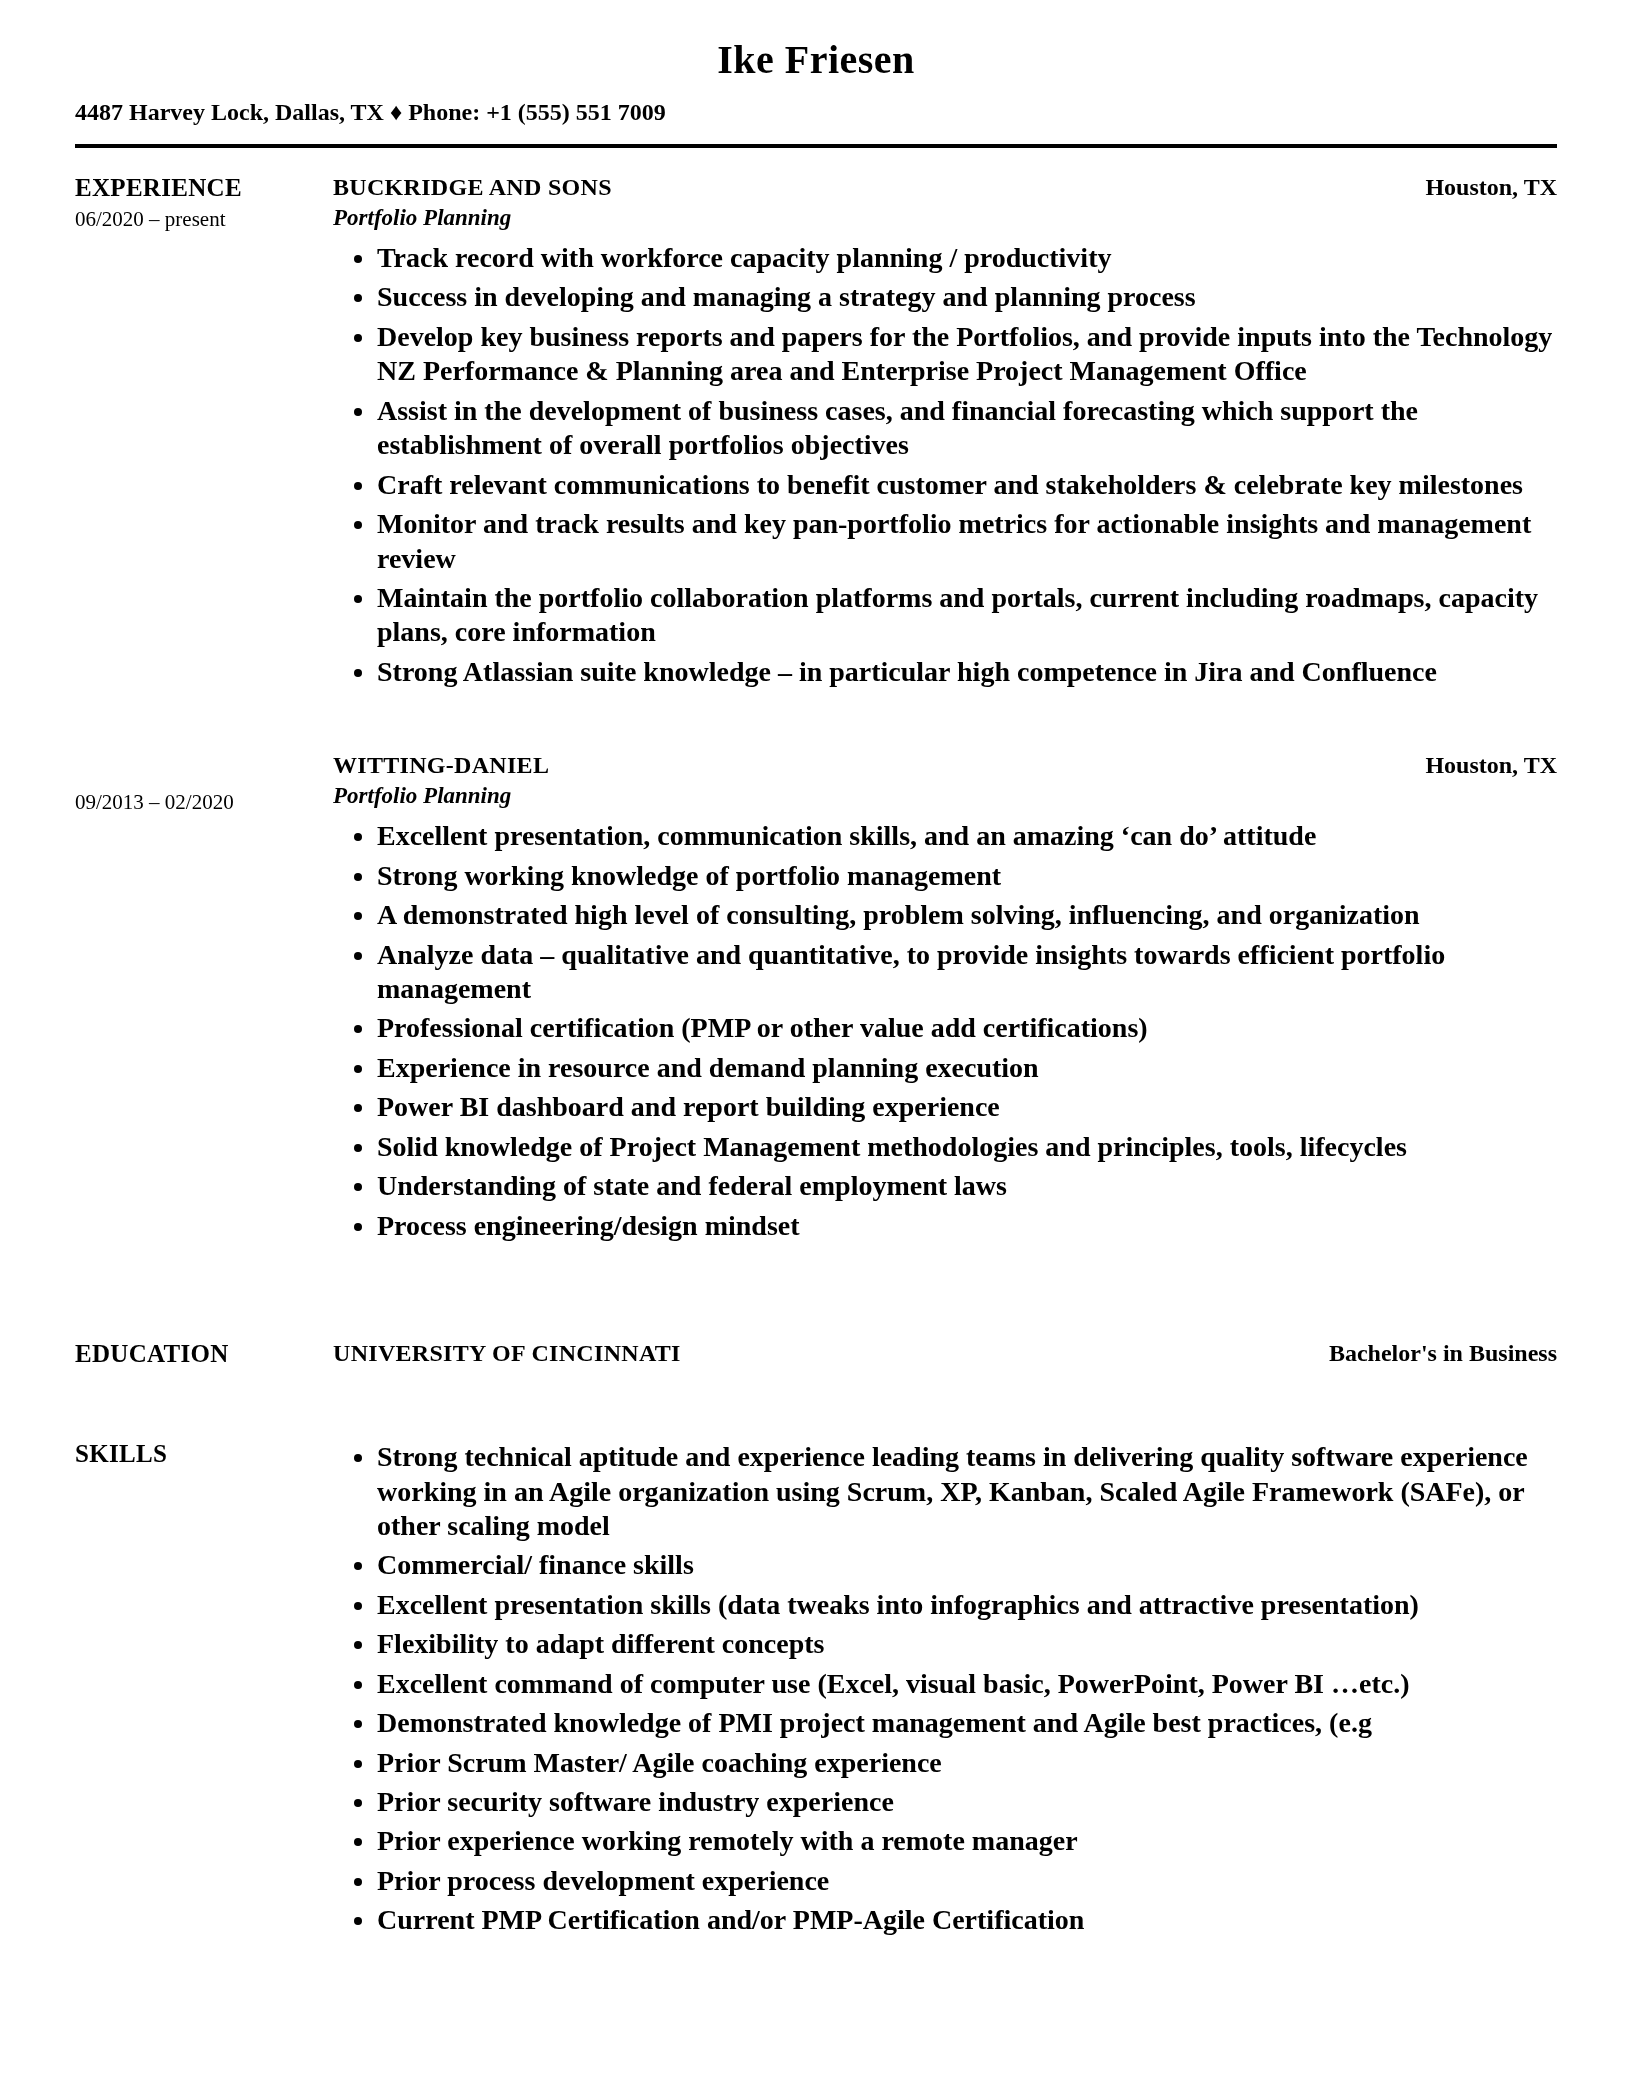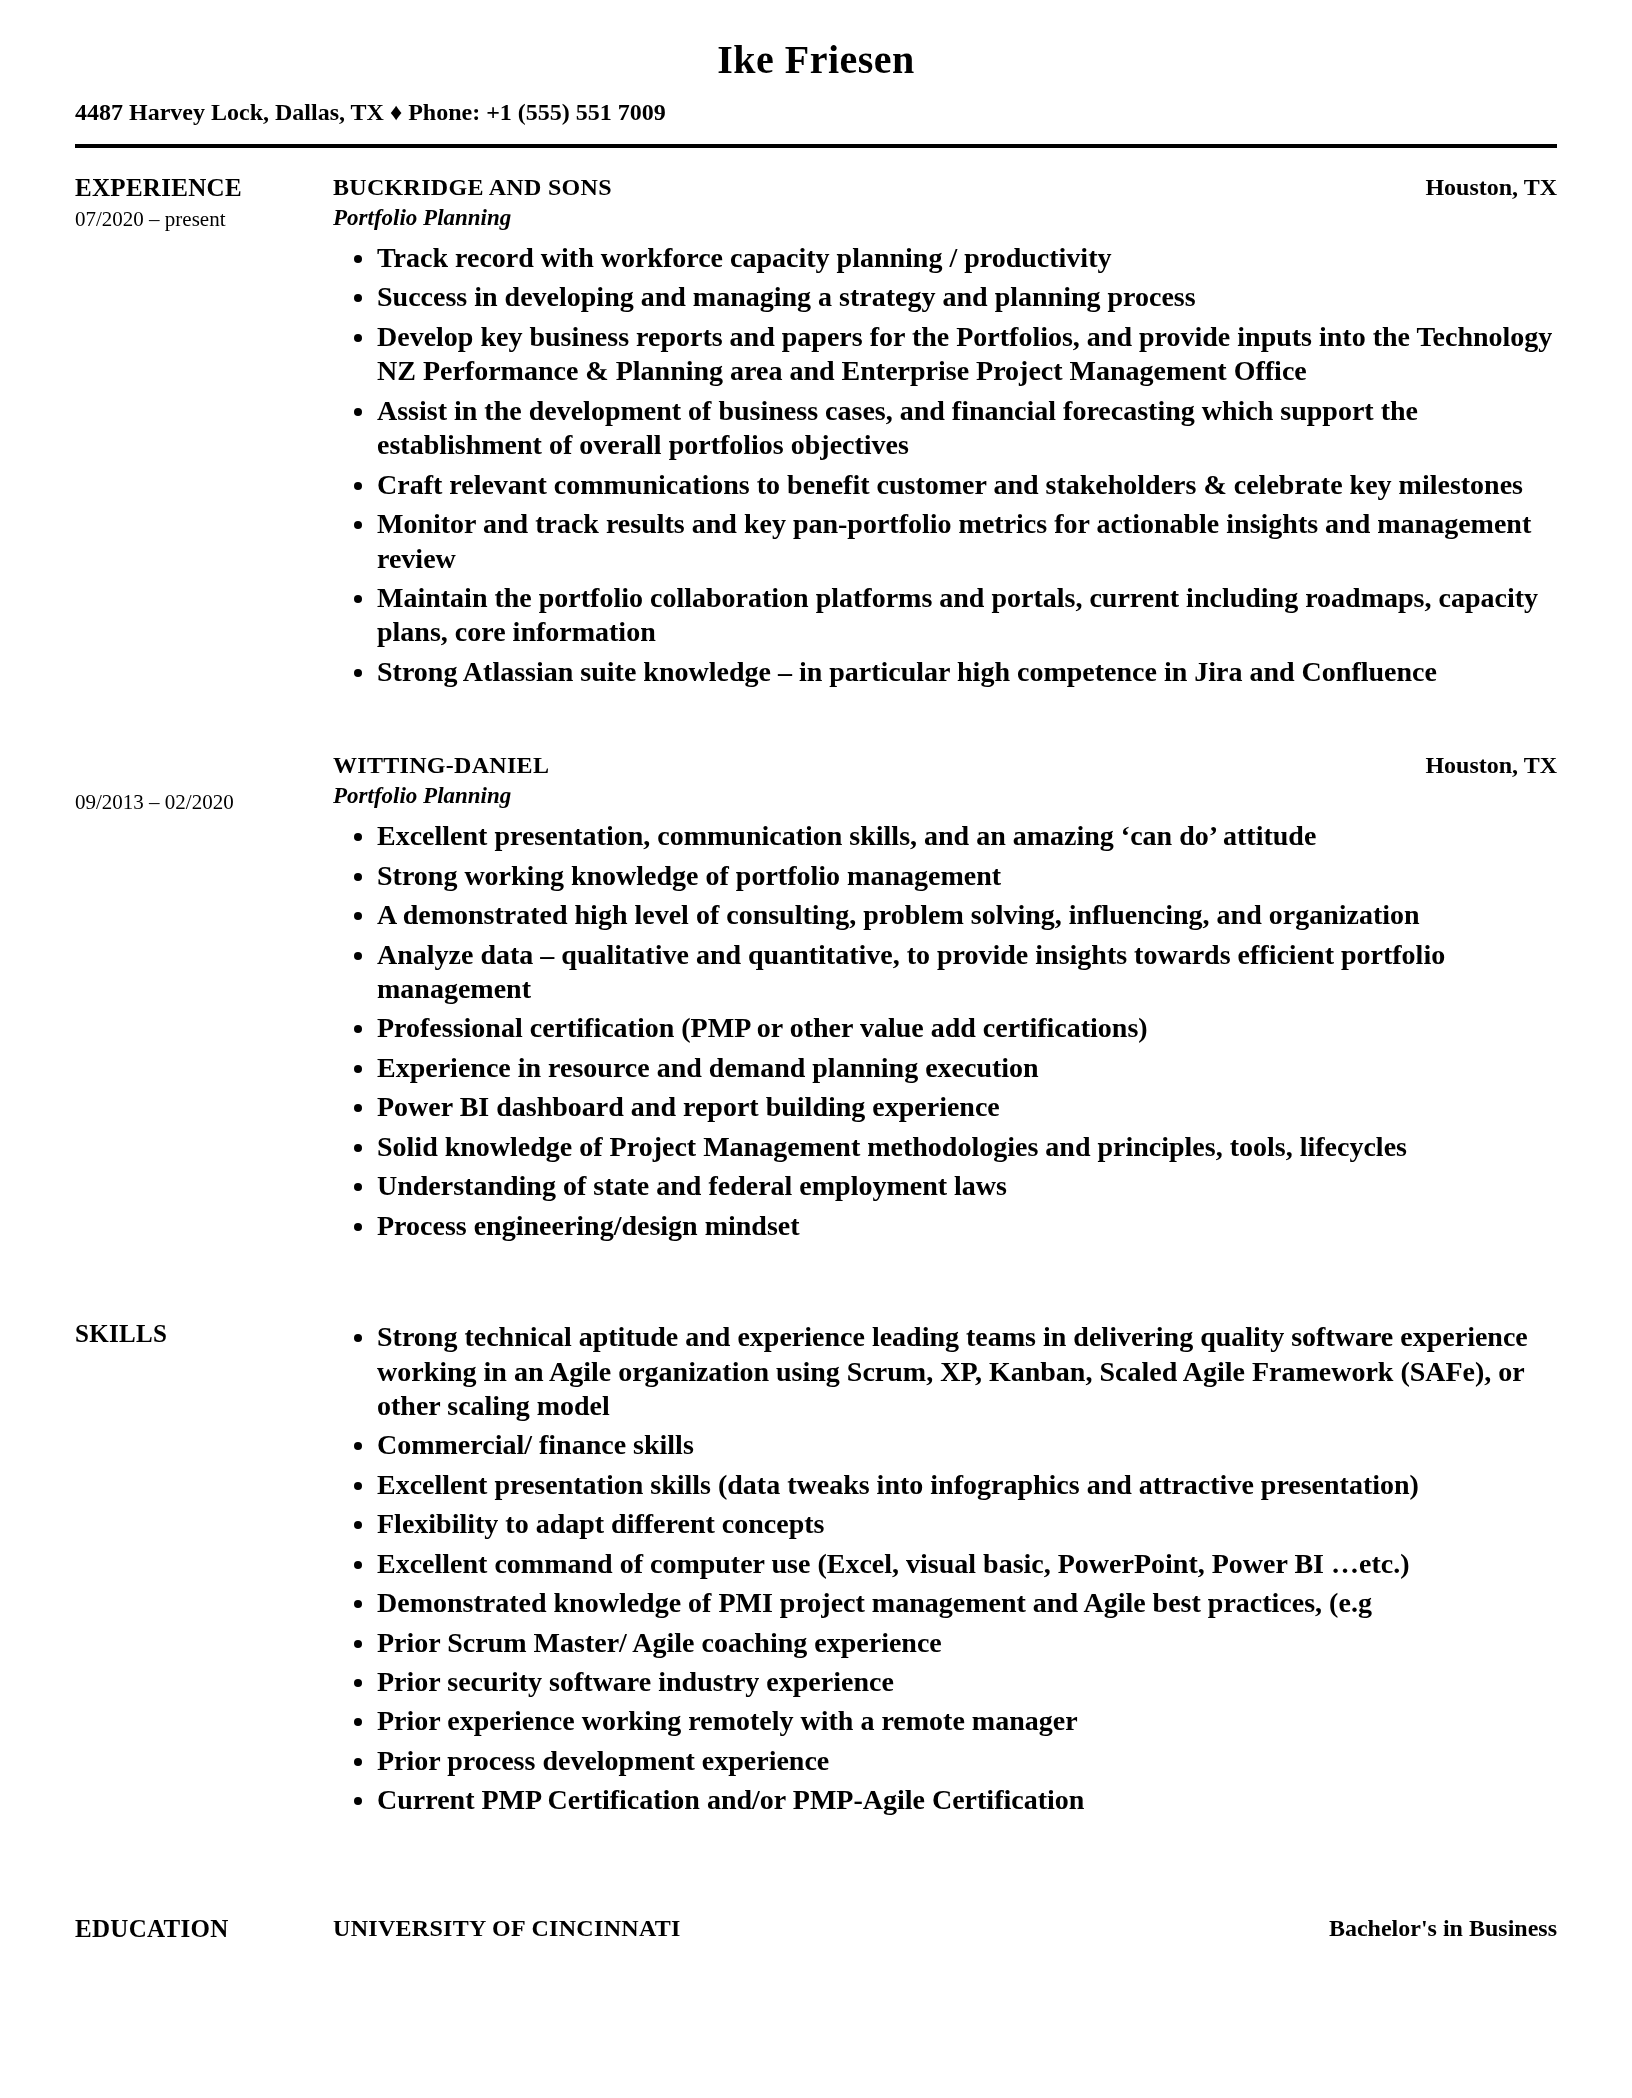--- a/index.html
+++ b/index.html
@@ -100,21 +100,21 @@
     <div class="contact">4487 Harvey Lock, Dallas, TX ♦ Phone: +1 (555) 551 7009</div>
     <div class="header-divider"></div>
   </header>
 
   <section class="experience-wrap">
     <div>
 
         <div class="row job-row">
           <div class="side">
             <div class="side-label">EXPERIENCE</div>
-            <div class="side-dates">07/2020 – present</div>
+            <div class="side-dates">06/2020 – present</div>
           </div>
           <div class="content">
             <div class="job-head">
               <span class="company">BUCKRIDGE AND SONS</span>
               <span class="location">Houston, TX</span>
             </div>
             <div class="job-title">Portfolio Planning</div>
             <ul class="bullets">
 
                 <li>Track record with workforce capacity planning / productivity</li>
@@ -167,57 +167,57 @@
 
                 <li>Understanding of state and federal employment laws</li>
 
                 <li>Process engineering/design mindset</li>
               </ul>
           </div>
         </div>
       </div>
   </section>
 
-  <section class="row skills-row">
-    <div class="side">
-      <div class="side-label">SKILLS</div>
-    </div>
-    <div class="content">
-      <ul class="bullets">
-
-          <li>Strong technical aptitude and experience leading teams in delivering quality software experience working in an Agile organization using Scrum, XP, Kanban, Scaled Agile Framework (SAFe), or other scaling model</li>
-
-          <li>Commercial/ finance skills</li>
-
-          <li>Excellent presentation skills (data tweaks into infographics and attractive presentation)</li>
-
-          <li>Flexibility to adapt different concepts</li>
-
-          <li>Excellent command of computer use (Excel, visual basic, PowerPoint, Power BI …etc.)</li>
-
-          <li>Demonstrated knowledge of PMI project management and Agile best practices, (e.g</li>
-
-          <li>Prior Scrum Master/ Agile coaching experience</li>
-
-          <li>Prior security software industry experience</li>
-
-          <li>Prior experience working remotely with a remote manager</li>
-
-          <li>Prior process development experience</li>
-
-          <li>Current PMP Certification and/or PMP-Agile Certification</li>
-        </ul>
-    </div>
-  </section>
-
   <section class="row education-row">
     <div class="side">
       <div class="side-label">EDUCATION</div>
     </div>
     <div class="content">
       <div class="job-head">
         <span class="company">UNIVERSITY OF CINCINNATI</span>
         <span class="location">Bachelor's in Business</span>
       </div>
     </div>
   </section>
 
+  <section class="row skills-row">
+    <div class="side">
+      <div class="side-label">SKILLS</div>
+    </div>
+    <div class="content">
+      <ul class="bullets">
+
+          <li>Strong technical aptitude and experience leading teams in delivering quality software experience working in an Agile organization using Scrum, XP, Kanban, Scaled Agile Framework (SAFe), or other scaling model</li>
+
+          <li>Commercial/ finance skills</li>
+
+          <li>Excellent presentation skills (data tweaks into infographics and attractive presentation)</li>
+
+          <li>Flexibility to adapt different concepts</li>
+
+          <li>Excellent command of computer use (Excel, visual basic, PowerPoint, Power BI …etc.)</li>
+
+          <li>Demonstrated knowledge of PMI project management and Agile best practices, (e.g</li>
+
+          <li>Prior Scrum Master/ Agile coaching experience</li>
+
+          <li>Prior security software industry experience</li>
+
+          <li>Prior experience working remotely with a remote manager</li>
+
+          <li>Prior process development experience</li>
+
+          <li>Current PMP Certification and/or PMP-Agile Certification</li>
+        </ul>
+    </div>
+  </section>
+
 </div>
 
 </body></html>

